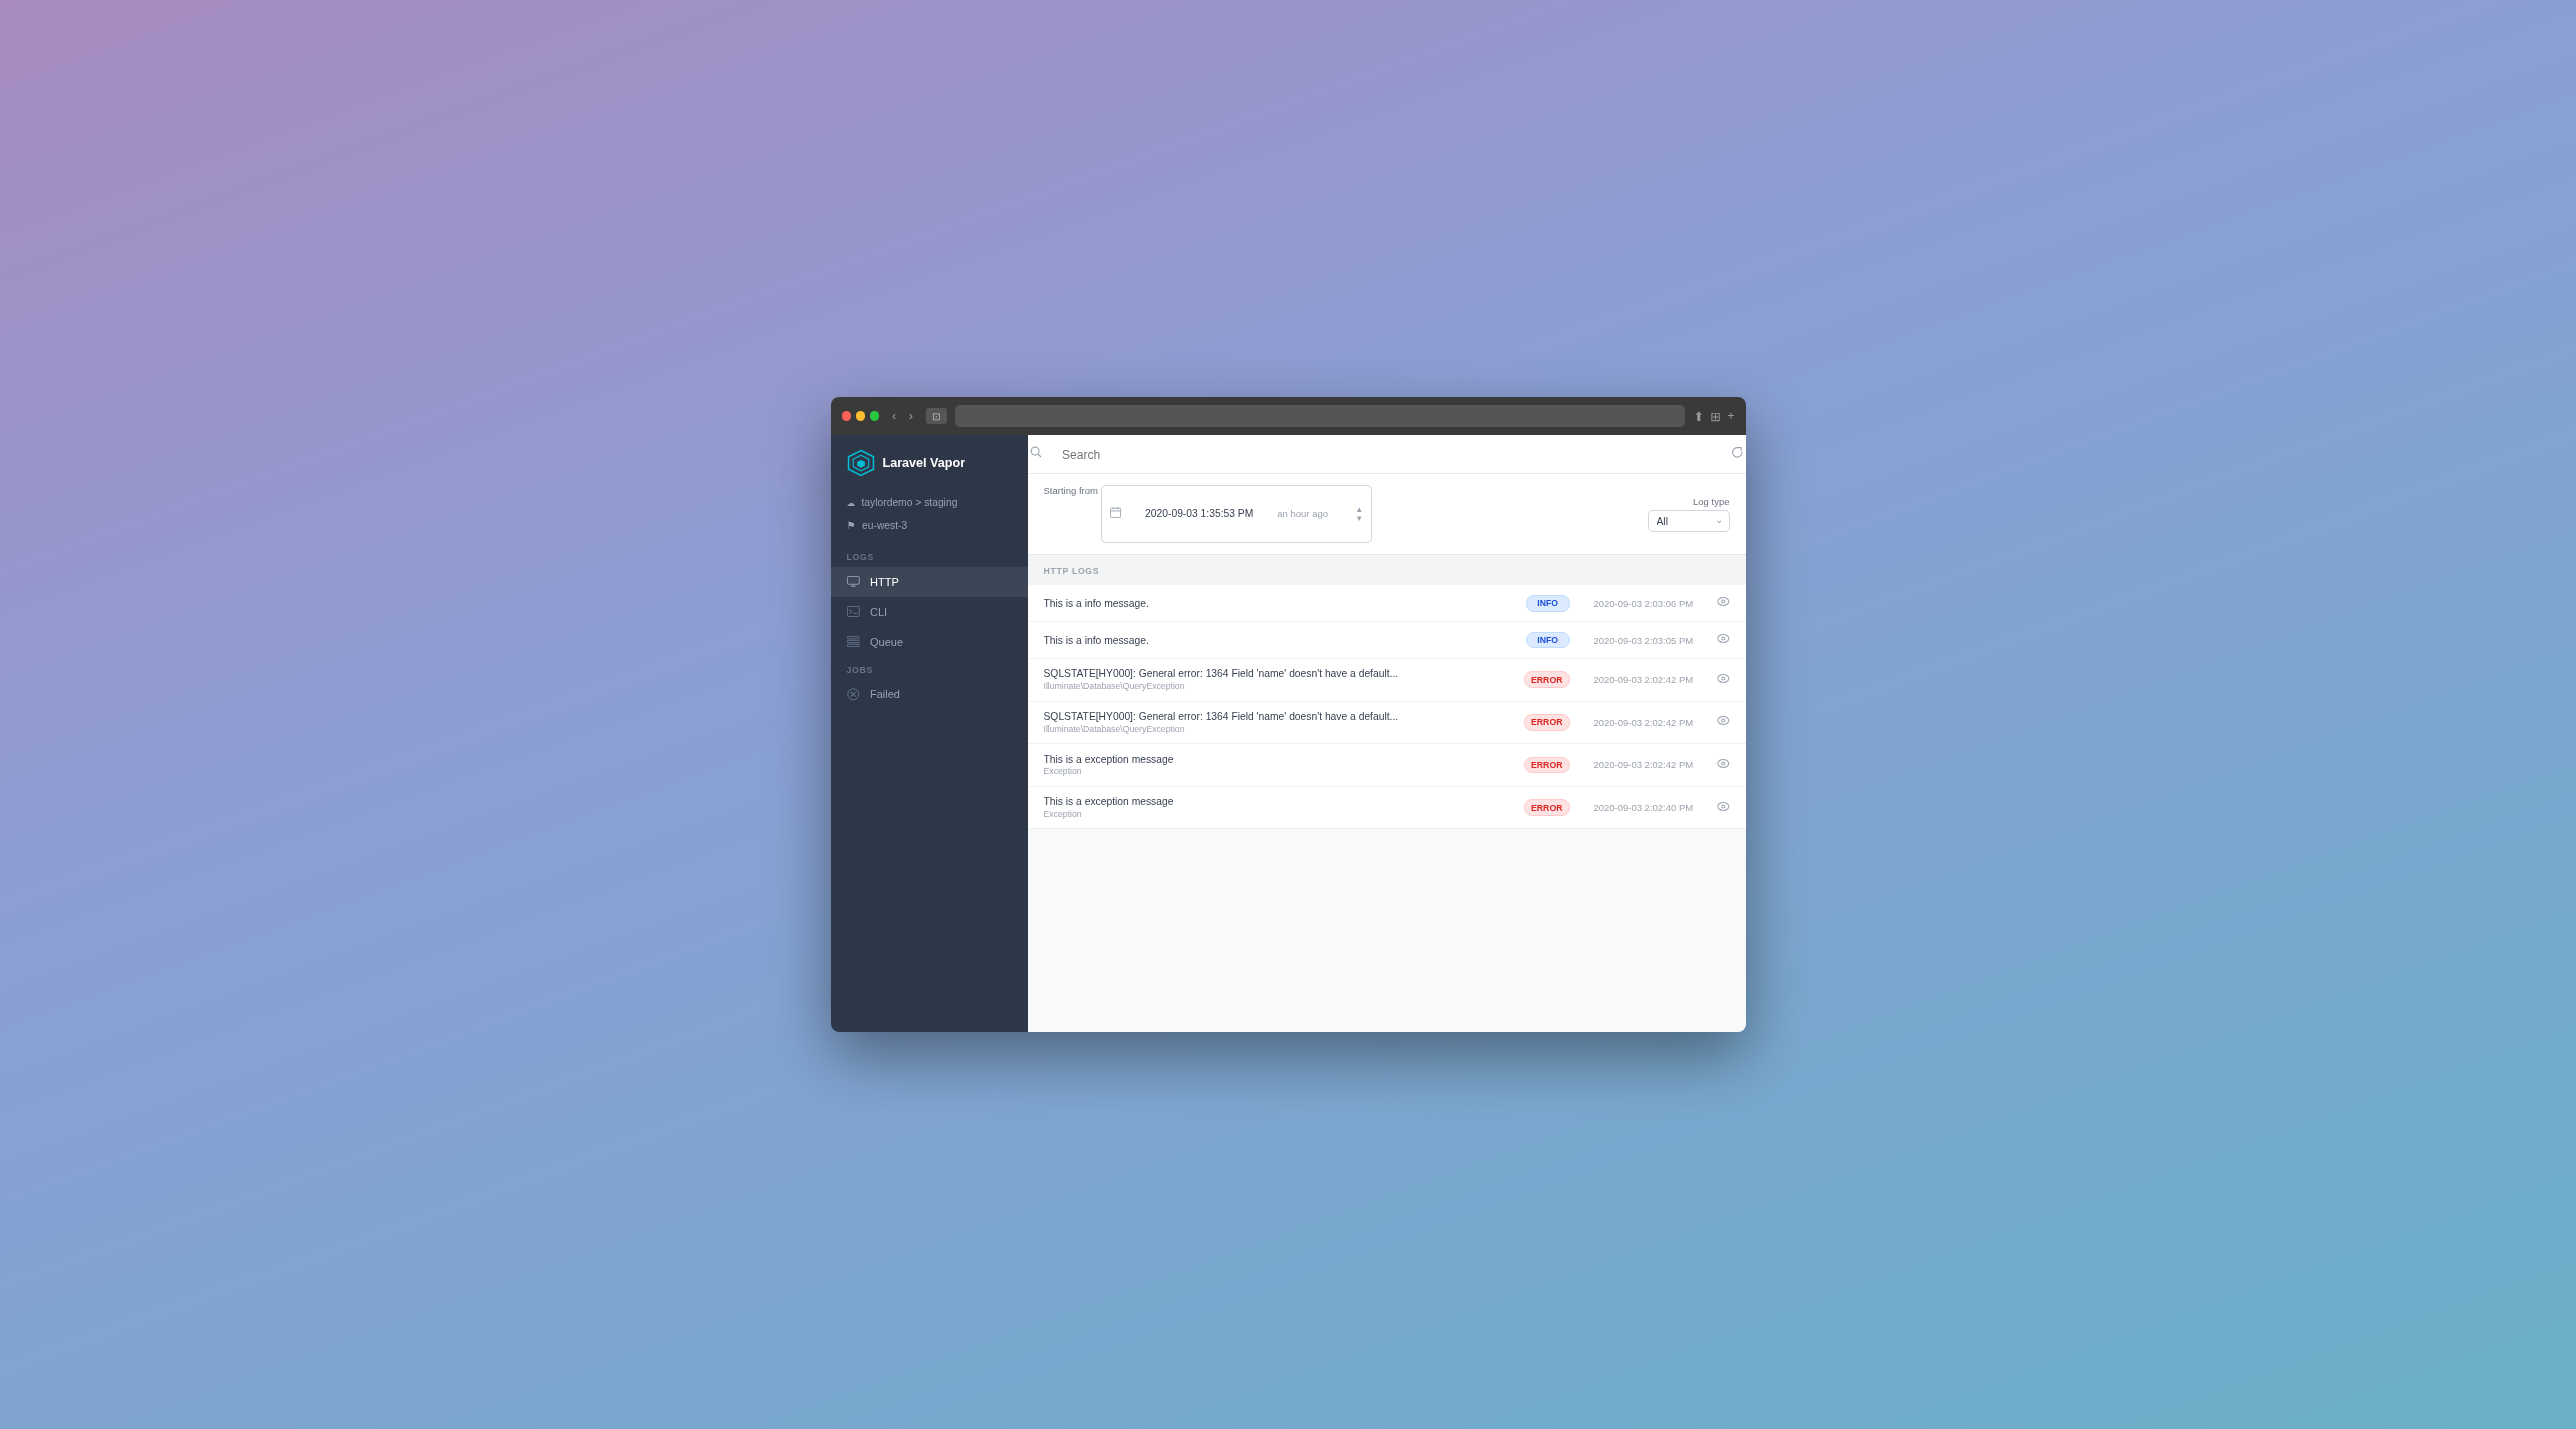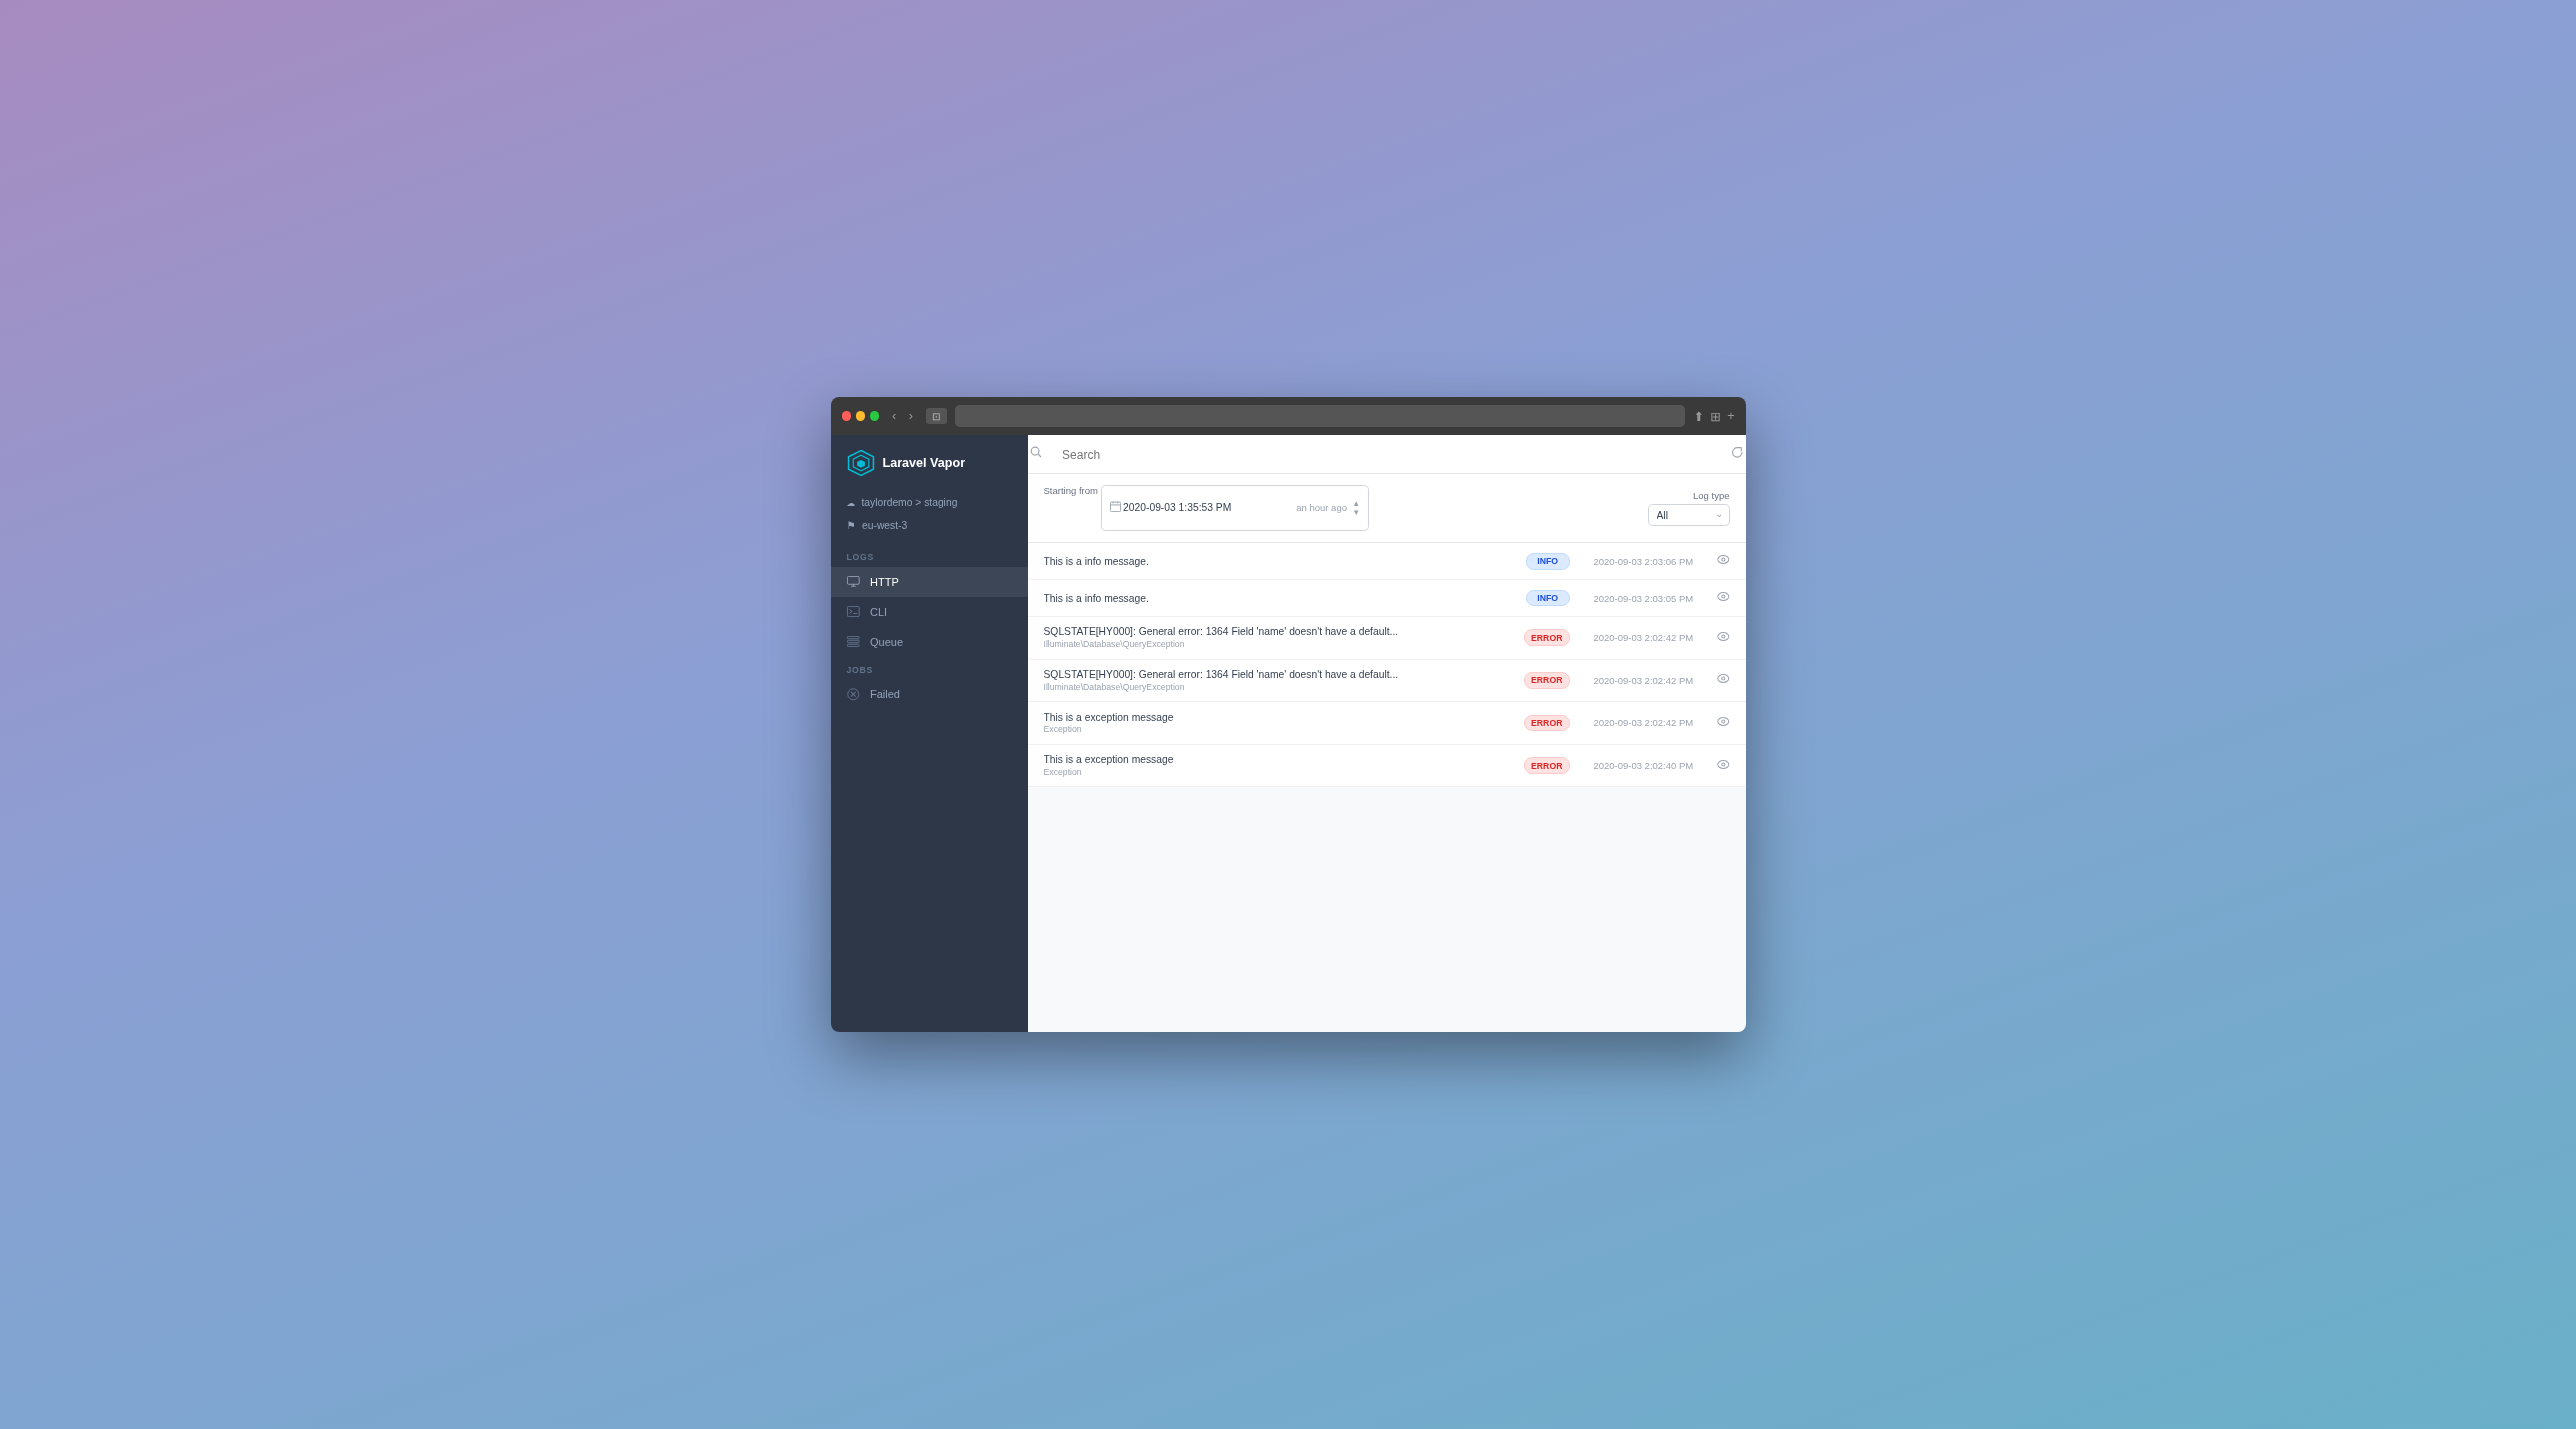--- a/index.html
+++ b/index.html
@@ -211,22 +211,22 @@
     }
     .filter-label {
       font-size: 9.5px;
       color: #6b7280;
     }
     .filter-input-wrap {
       display: flex;
       align-items: center;
       border: 0.8px solid #d1d5db;
       border-radius: 4.7px;
-      padding: 13px 8px;
-      gap: 2px;
+      padding: 19px 8px;
+      gap: 24px;
       background: #fff;
       min-width: 268px;
     }
     .filter-cal-icon {
       color: #9ca3af;
       font-size: 11px;
     }
     .filter-date-text {
       font-size: 10.3px;
       color: #374151;
@@ -495,20 +495,23 @@
               <option>All</option>
               <option>INFO</option>
               <option>ERROR</option>
               <option>WARNING</option>
             </select>
           </div>
         </div>
       </div>
 
       <div class="logs-area">
+        <div class="logs-section">
+          <span class="logs-section-title">HTTP LOGS</span>
+        </div>
 
         <div class="log-entry">
           <div class="log-message-col">
             <div class="log-message">This is a info message.</div>
           </div>
           <span class="log-badge badge-info">INFO</span>
           <span class="log-timestamp">2020-09-03 2:03:06 PM</span>
           <button class="log-view-btn">
             <svg width="12.6" height="11" viewBox="0 0 16 14" fill="none">
               <ellipse cx="8" cy="7" rx="7" ry="5" stroke="#9ca3af" stroke-width="1.3" fill="none"></ellipse>

